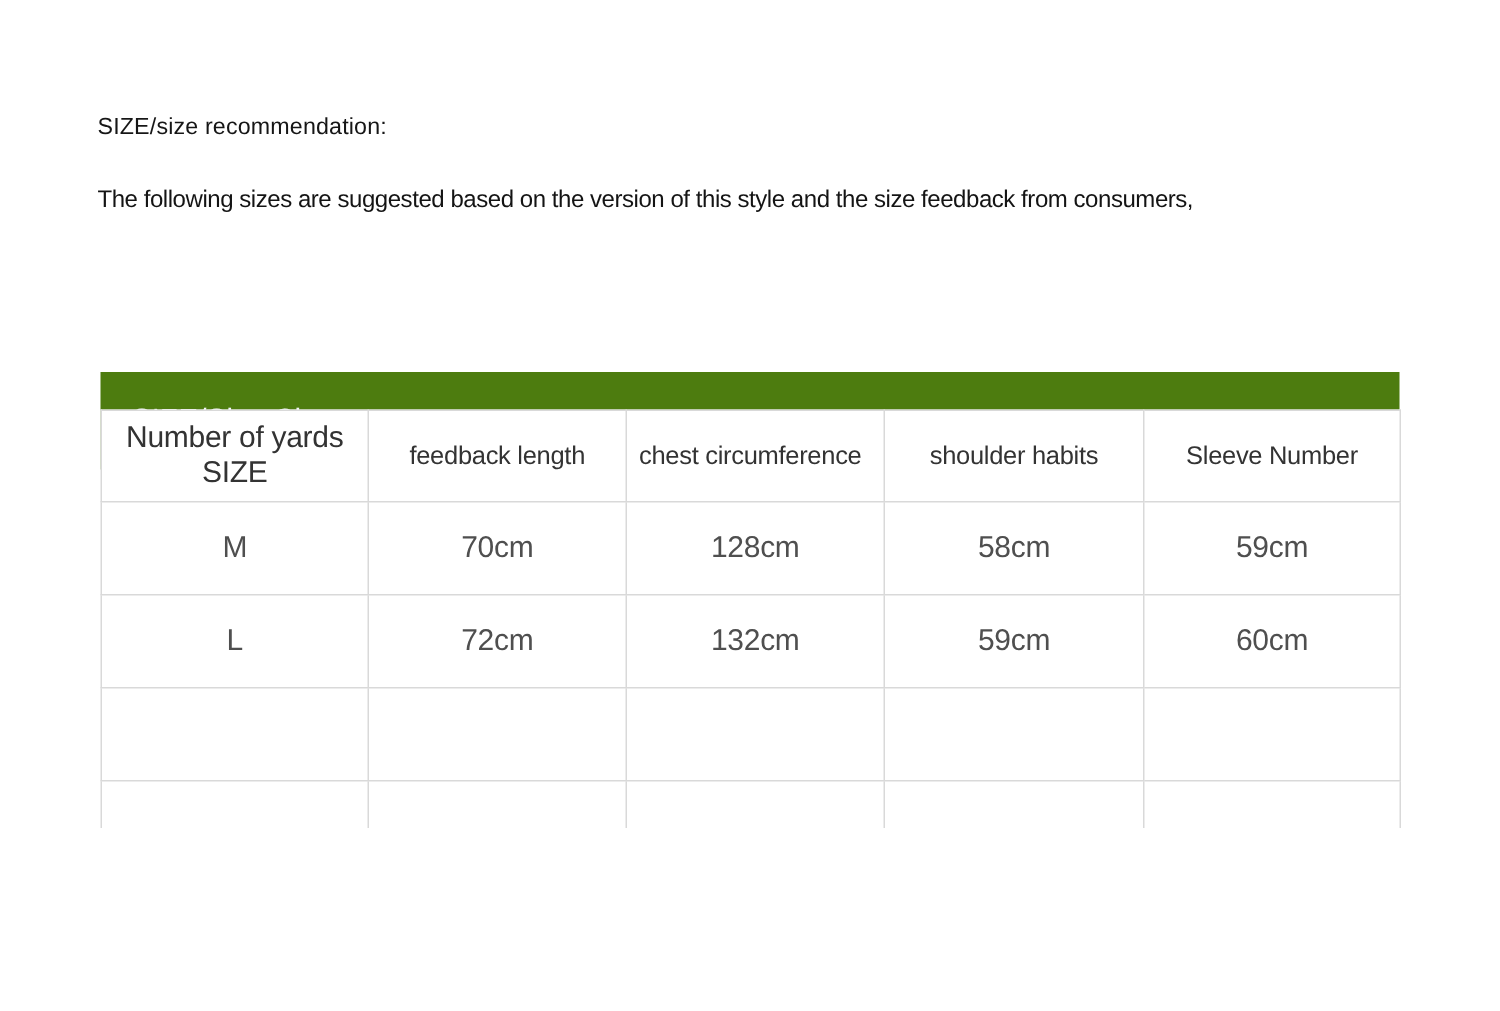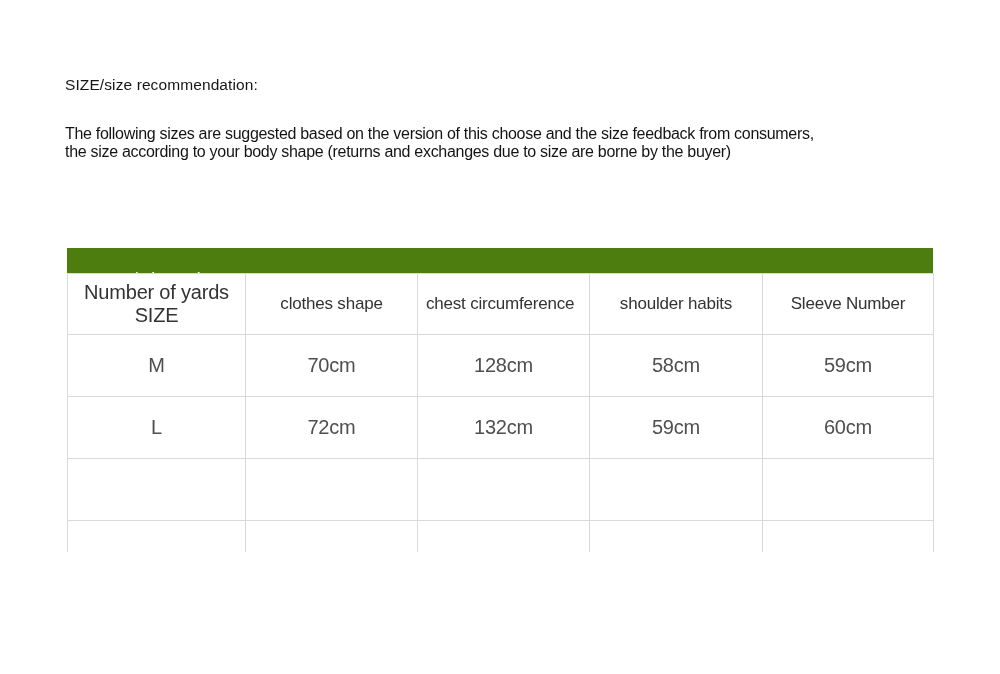--- a/index.html
+++ b/index.html
@@ -87,40 +87,39 @@
   }
 </style>
 </head>
 <body>
 
 <div class="canvas">
 
   <div class="heading">SIZE/size recommendation:</div>
 
   <div class="intro">
-    <div>The following sizes are suggested based on the version of this choose and the size feedback from consumers,</div>
-    <div>the size according to your body shape (returns and exchanges due to size are borne by the buyer)</div>
+    <div>The following sizes are suggested based on the version of this style and the size feedback from consumers,</div>
   </div>
 
   <div class="banner" style="background: #4d7c0f; margin-top: 40px;">
     <span class="banner-title" style="color: rgb(245, 248, 250);">SIZE/Size Chart:</span>
   </div>
 
   <table class="size-table">
     <colgroup>
       <col style="width:178px">
       <col style="width:172px">
       <col style="width:172px">
       <col style="width:173px">
       <col style="width:171px">
     </colgroup>
     <tbody>
       <tr class="header-row">
         <th class="col-size">Number of yards SIZE</th>
-        <th>clothes shape</th>
+        <th>feedback length</th>
         <th class="col-chest">chest circumference</th>
         <th>shoulder habits</th>
         <th>Sleeve Number</th>
       </tr>
       <tr class="data-row">
         <td>M</td>
         <td>70cm</td>
         <td>128cm</td>
         <td>58cm</td>
         <td>59cm</td>

